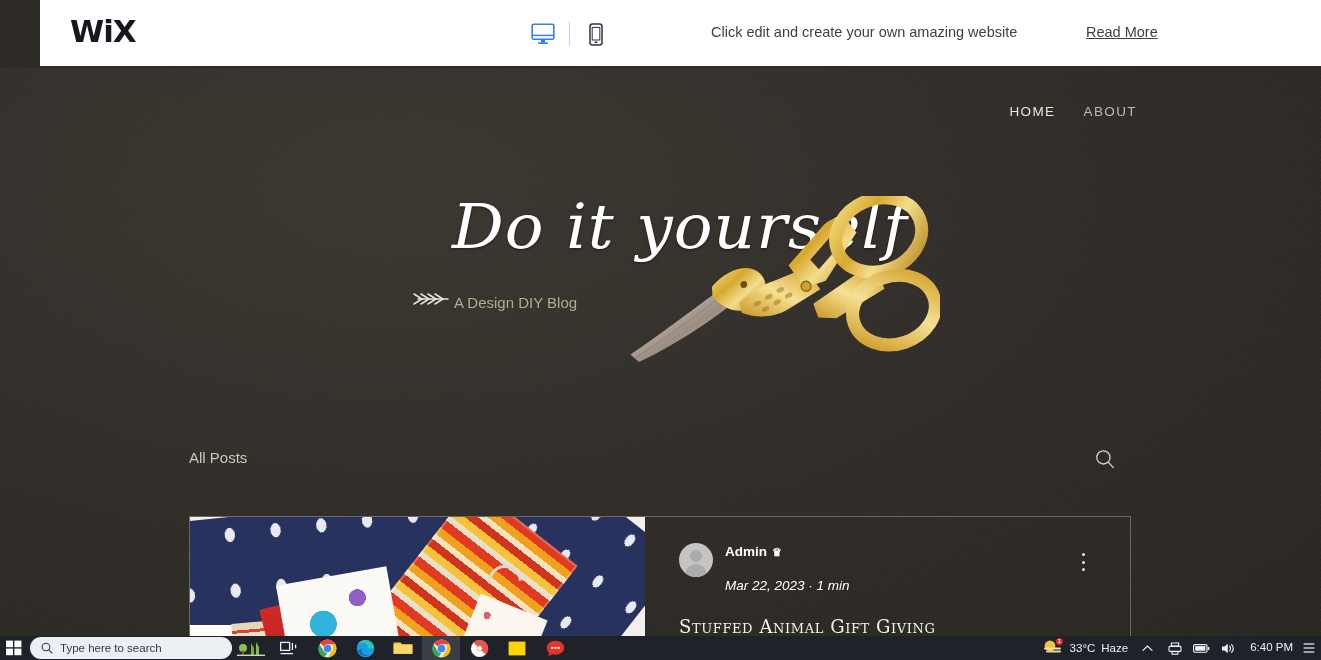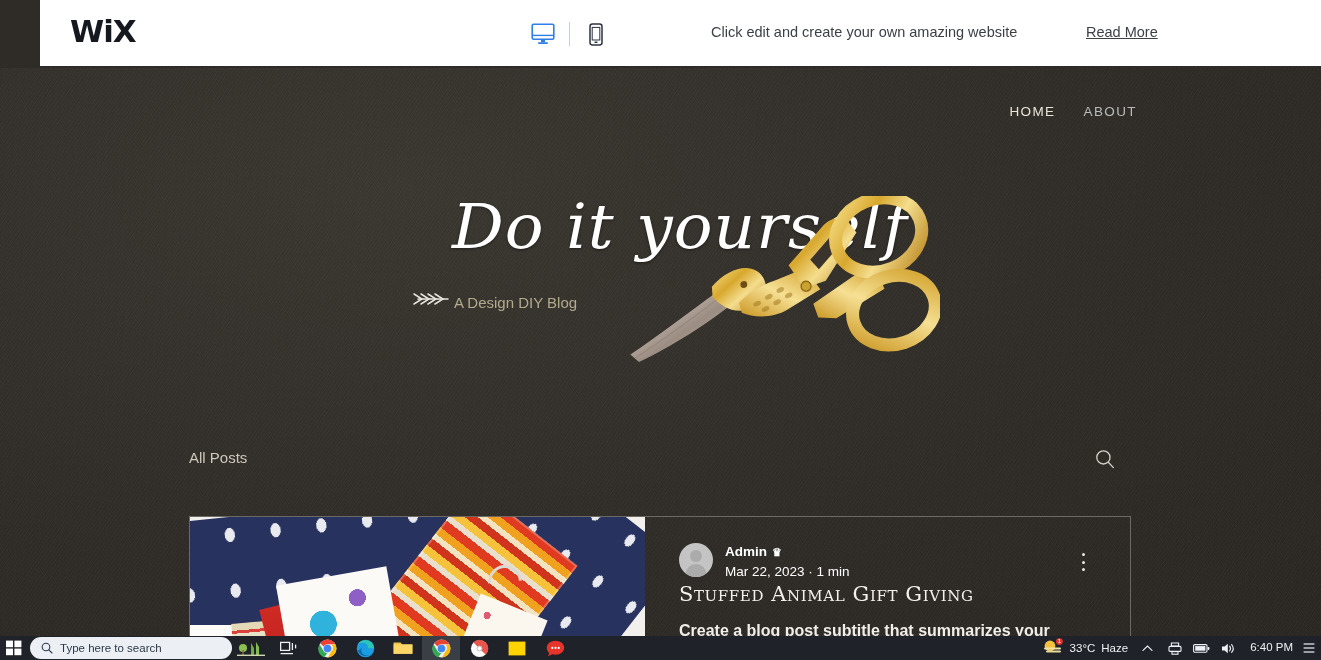--- a/index.html
+++ b/index.html
@@ -148,31 +148,33 @@
     background:#ababab; transform:translateX(-50%);
   }
   .meta-name {
     font-size: 13.5px; font-weight: 700; color: #ffffff;
     display: flex; align-items: center; gap: 5px;
     line-height: 1.35;
   }
   .crown { color:#fff; font-size: 11px; line-height:1; }
   .meta-sub {
     font-size: 13.5px; color: #ffffff; line-height: 1.4;
-    margin-top: 2px;
+    margin-top: 16px;
+    font-style: italic;
   }
   .dots-btn {
     position: absolute; right: 38px; top: 36px;
     width: 18px; height: 18px; cursor: pointer;
     display:flex; flex-direction:column; align-items:center; justify-content:space-between;
   }
   .dots-btn i { width:3px; height:3px; border-radius:50%; background:#e9e6e0; display:block; }
   .post-title {
+    margin-top: 20px;
     font-family: "DejaVu Serif", serif;
-    font-size: 21px;
+    font-size: 18px;
     font-variant: small-caps;
     letter-spacing: 0.6px;
     color: #f3f1ec;
     font-weight: 400;
     white-space: nowrap;
   }
   .post-excerpt {
     margin-top: 13px;
     font-size: 16px; line-height: 1.52;
     color: #f0eee9; font-weight: 700;

